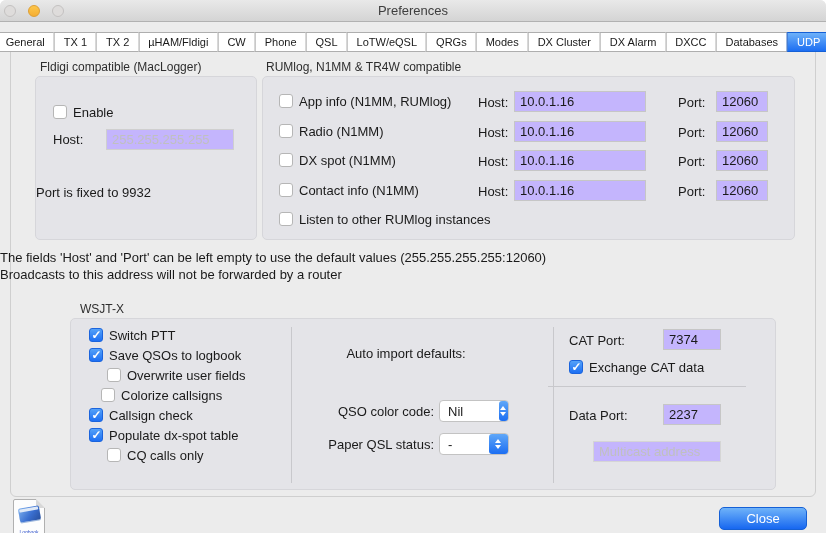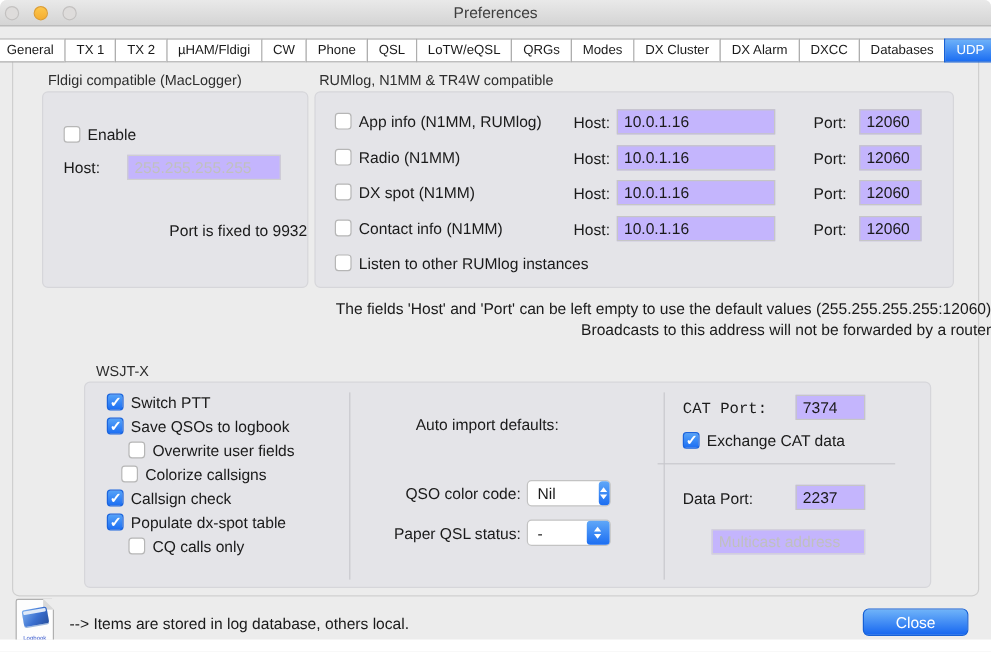--- a/index.html
+++ b/index.html
@@ -61,21 +61,21 @@
     content:"✓"; position:absolute; left:1.5px; top:-1px;
     color:#fff; font-size:12px; font-weight:bold;
   }
   .cb-label { margin-left:6px; font-size:13px; white-space:nowrap; }
   .flabel { position:absolute; font-size:13px; white-space:nowrap; }
   .tfield {
     position:absolute; height:21px; background:#c4b5fd; border:1px solid #c6c6c6;
     font-size:13px; font-family:"Liberation Sans",sans-serif; padding:0 5px; color:#1a1a1a;
   }
   .tfield::placeholder { color:#c0c0c0; }
-  .note { position:absolute; font-size:13px; text-align:right; width:100%; }
+  .note { position:absolute; font-size:13px; text-align:left; width:100%; }
   
   .dropdown {
     position:absolute; width:70px; height:22px; background:#fff;
     border:1px solid #c3c3c3; border-radius:4px; display:flex; align-items:center;
   }
   .dd-value { flex:1; font-size:13px; padding-left:8px; }
   .dd-btn {
     width:19px; height:20px; border-radius:3px; margin-right:0.5px;
     background:linear-gradient(#5fa7f8,#1c6ef2);
     display:flex; flex-direction:column; align-items:center; justify-content:center;
@@ -251,33 +251,32 @@
     <div class="dropdown" style="left:368px; top:114px;">
       <span class="dd-value">-</span>
       <span class="dd-btn">
           <span class="arr-up"></span>
           <span class="arr-dn"></span>
         </span>
     </div>
 
     <div class="vdiv" style="left:482px; top:8px; height:156px;"></div>
 
-    <div class="flabel" style="left:498px; top:14px;font-family:Liberation Mono, monospace;">CAT Port:</div>
+    <div class="flabel" style="left:498px; top:14px;">CAT Port:</div>
     <input class="tfield" style="left: 592px; top: 10px; width: 58px;" value="7374">
     <div class="cb-row" style="left:498px; top:40px;">
       <span class="cb checked"></span>
       <span class="cb-label">Exchange CAT data</span>
     </div>
     <div class="hdiv" style="left:477px; top:67px; width:198px;"></div>
     <div class="flabel" style="left:498px; top:89px;">Data Port:</div>
     <input class="tfield" style="left: 592px; top: 85px; width: 58px;" value="2237">
     <input class="tfield" style="left: 522px; top: 122px; width: 128px; border-color: rgb(213, 213, 213);" placeholder="Multicast address">
   </div>
 
   <div class="logicon">
     <span class="fold"></span>
     <span class="book"></span>
     <span class="cap">Logbook</span>
   </div>
-  <div class="footer-note">--&gt; Items are stored in log database, others local.</div>
   <div class="close-btn">Close</div>
 
 </div>
 
 </body></html>

